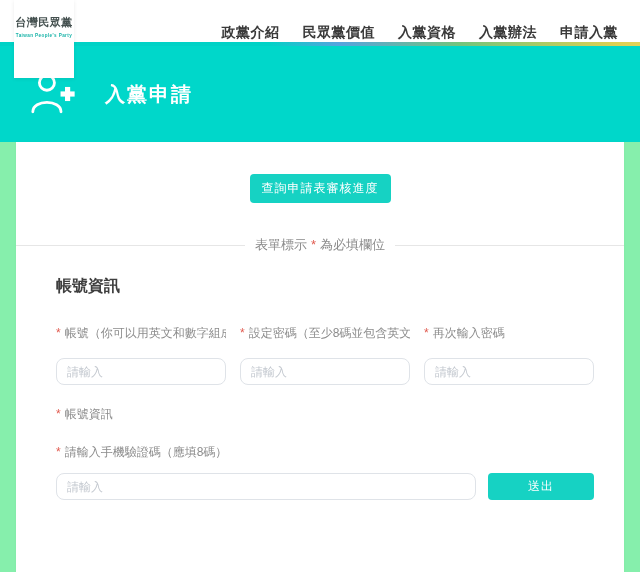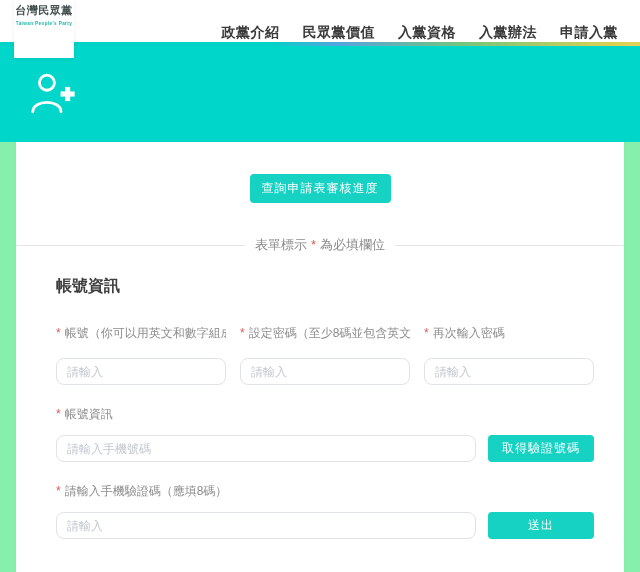--- a/index.html
+++ b/index.html
@@ -5,21 +5,21 @@
   * { margin:0; padding:0; box-sizing:border-box; }
   html, body { width:640px; height:572px; overflow:hidden; }
   body { font-family:"Liberation Sans","DejaVu Sans",sans-serif; background:#efefef; }
 
   
   .topnav { position:relative; height:42px; background:#ffffff; display:flex; align-items:flex-end; justify-content:flex-end; gap:23px; padding-right:22px; }
   .nav-link { font-size:14px; font-weight:600; color:#3a3a3a; cursor:pointer; letter-spacing:.5px; white-space:nowrap; }
   .gradient-bar { height:4px; background:linear-gradient(90deg,#00d2c6 0%,#00d2c6 42%,#57a3de 53%,#74c47c 72%,#ddd052 96%,#e3d258 100%); }
 
   
-  .logo-box { position:absolute; top:0; left:14px; width:60px; height:58px; background:#ffffff; z-index:20; text-align:center; padding-top:3px; box-shadow:0 1px 4px rgba(0,0,0,.08); }
+  .logo-box { position:absolute; top:0; left:14px; width:60px; height:78px; background:#ffffff; z-index:20; text-align:center; padding-top:15px; box-shadow:0 1px 4px rgba(0,0,0,.08); }
   .logo-title { font-size:11px; font-weight:600; color:#44504f; letter-spacing:.5px; }
   .logo-sub { font-size:4.6px; color:#17b3a8; letter-spacing:.4px; margin-top:3px; font-weight:600; }
 
   
   .hero { height:96px; background:#00d7ca; display:flex; align-items:center; padding-left:30px; }
   .hero-icon { width:47px; height:44px; margin-right:28px; }
   .hero-title { color:#ffffff; font-size:20px; font-weight:bold; letter-spacing:2px; }
 
   
   .main-wrap { background:#86efac; height:544px; }
@@ -66,20 +66,21 @@
 </div>
 <div class="gradient-bar"></div>
 
 <div class="hero">
   <svg class="hero-icon" viewBox="0 0 50 46" fill="none" xmlns="http://www.w3.org/2000/svg">
     <circle cx="18" cy="11" r="8" stroke="#ffffff" stroke-width="3"></circle>
     <path d="M3 42 C3 28.5 33 28.5 33 42" stroke="#ffffff" stroke-width="3" stroke-linecap="round"></path>
     <path d="M40 15.5 V30.5" stroke="#ffffff" stroke-width="5.5"></path>
     <path d="M32.5 23 H47.5" stroke="#ffffff" stroke-width="5.5"></path>
   </svg>
+  <div class="hero-title">入黨申請</div>
 </div>
 
 <div class="main-wrap">
   <div class="card">
 
     <div class="check-btn-row">
       <button class="btn check-btn">查詢申請表審核進度</button>
     </div>
 
     <div class="req-divider">
@@ -94,24 +95,20 @@
       <div class="fields-grid">
         <div class="field-label"><span class="star">*</span><span>帳號（你可以用英文和數字組成）</span></div>
         <div class="field-label"><span class="star">*</span><span>設定密碼（至少8碼並包含英文及數字）</span></div>
         <div class="field-label"><span class="star">*</span><span>再次輸入密碼</span></div>
         <input class="text-input" type="text" placeholder="請輸入" style="">
         <input class="text-input" type="text" placeholder="請輸入" style="">
         <input class="text-input" type="text" placeholder="請輸入" style="">
       </div>
 
       <div class="single-label"><span class="star" style="margin-right:4px;">*</span><span>帳號資訊</span></div>
-      <div class="input-btn-row">
-        <input class="text-input" type="text" placeholder="請輸入手機號碼" style="">
-        <button class="btn row-btn">取得驗證號碼</button>
-      </div>
 
       <div class="single-label"><span class="star" style="margin-right:4px;">*</span><span>請輸入手機驗證碼（應填8碼）</span></div>
       <div class="input-btn-row">
         <input class="text-input" type="text" placeholder="請輸入" style="">
         <button class="btn row-btn">送出</button>
       </div>
     </div>
 
   </div>
 </div>

